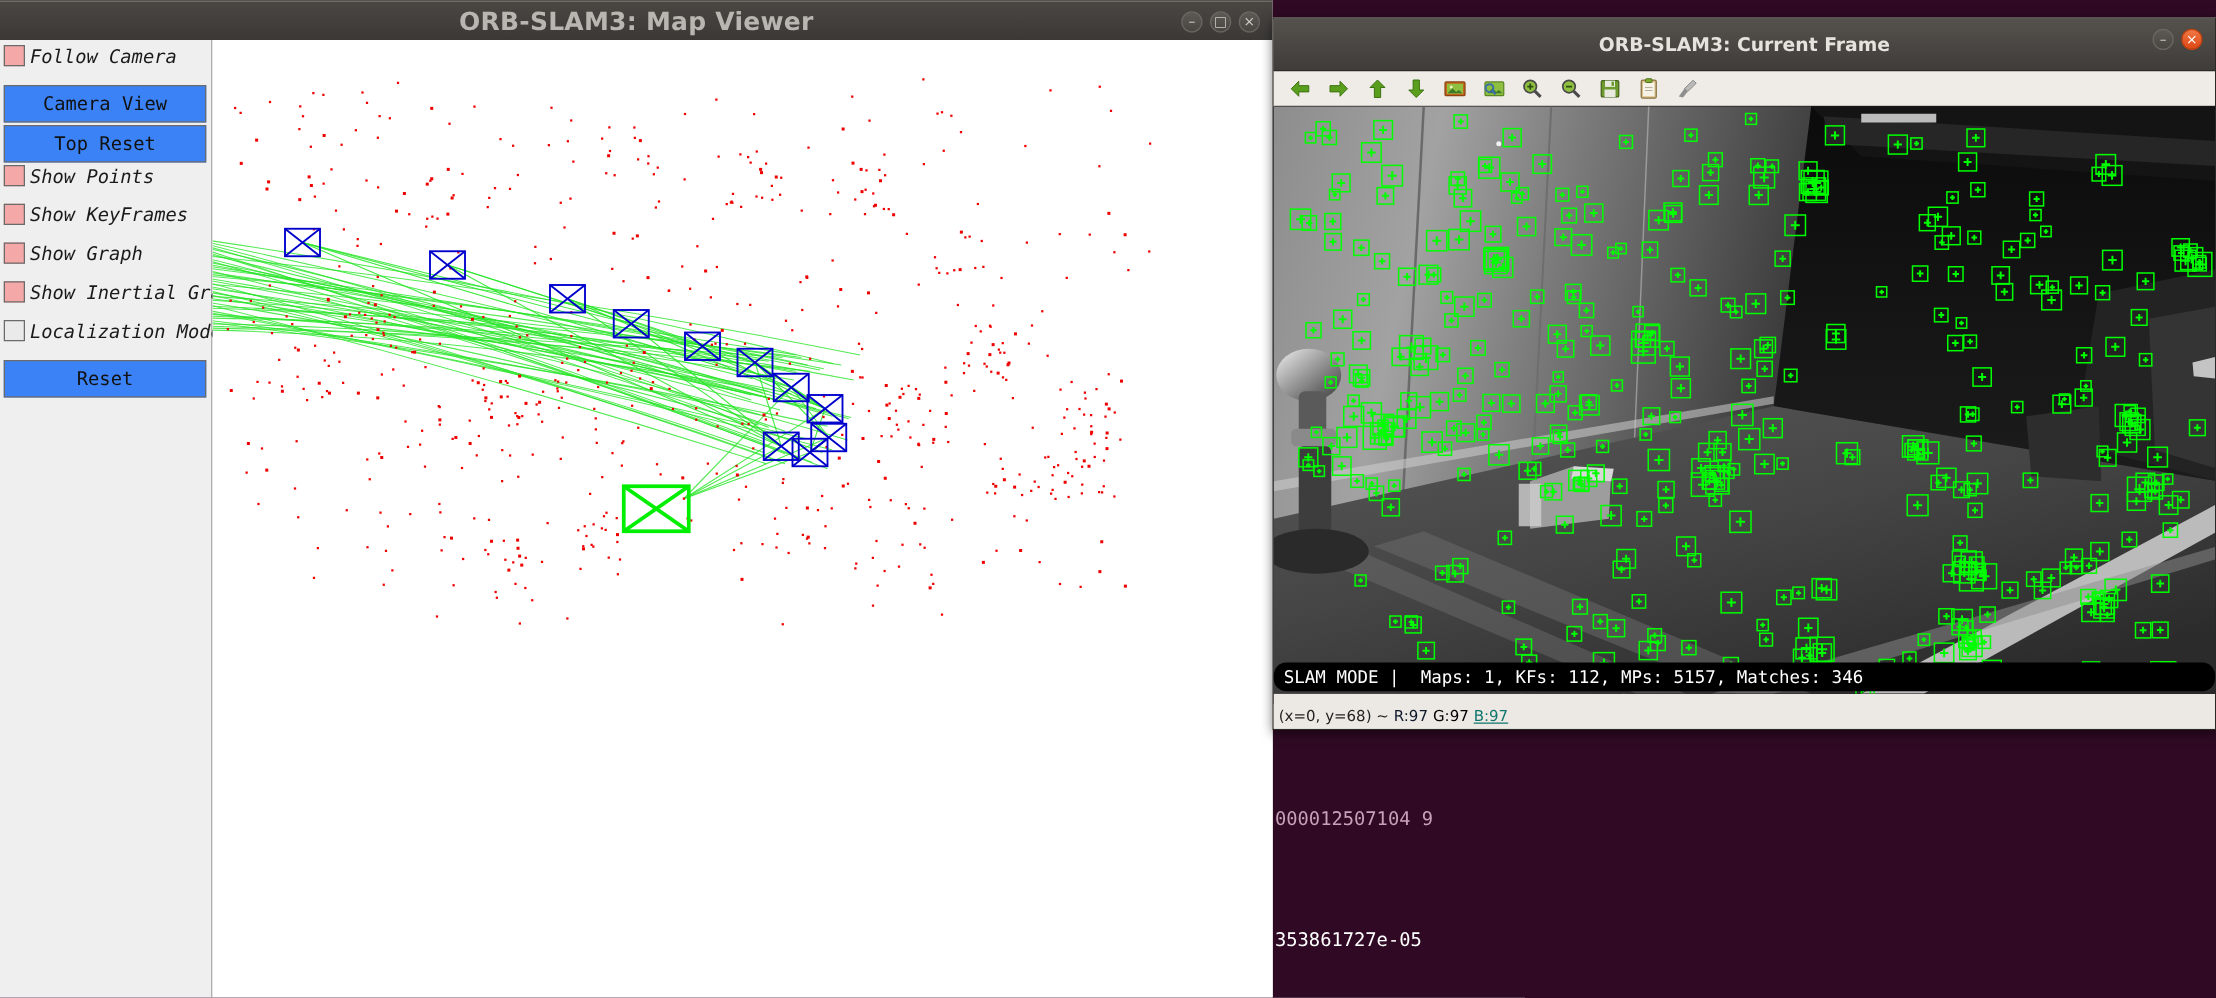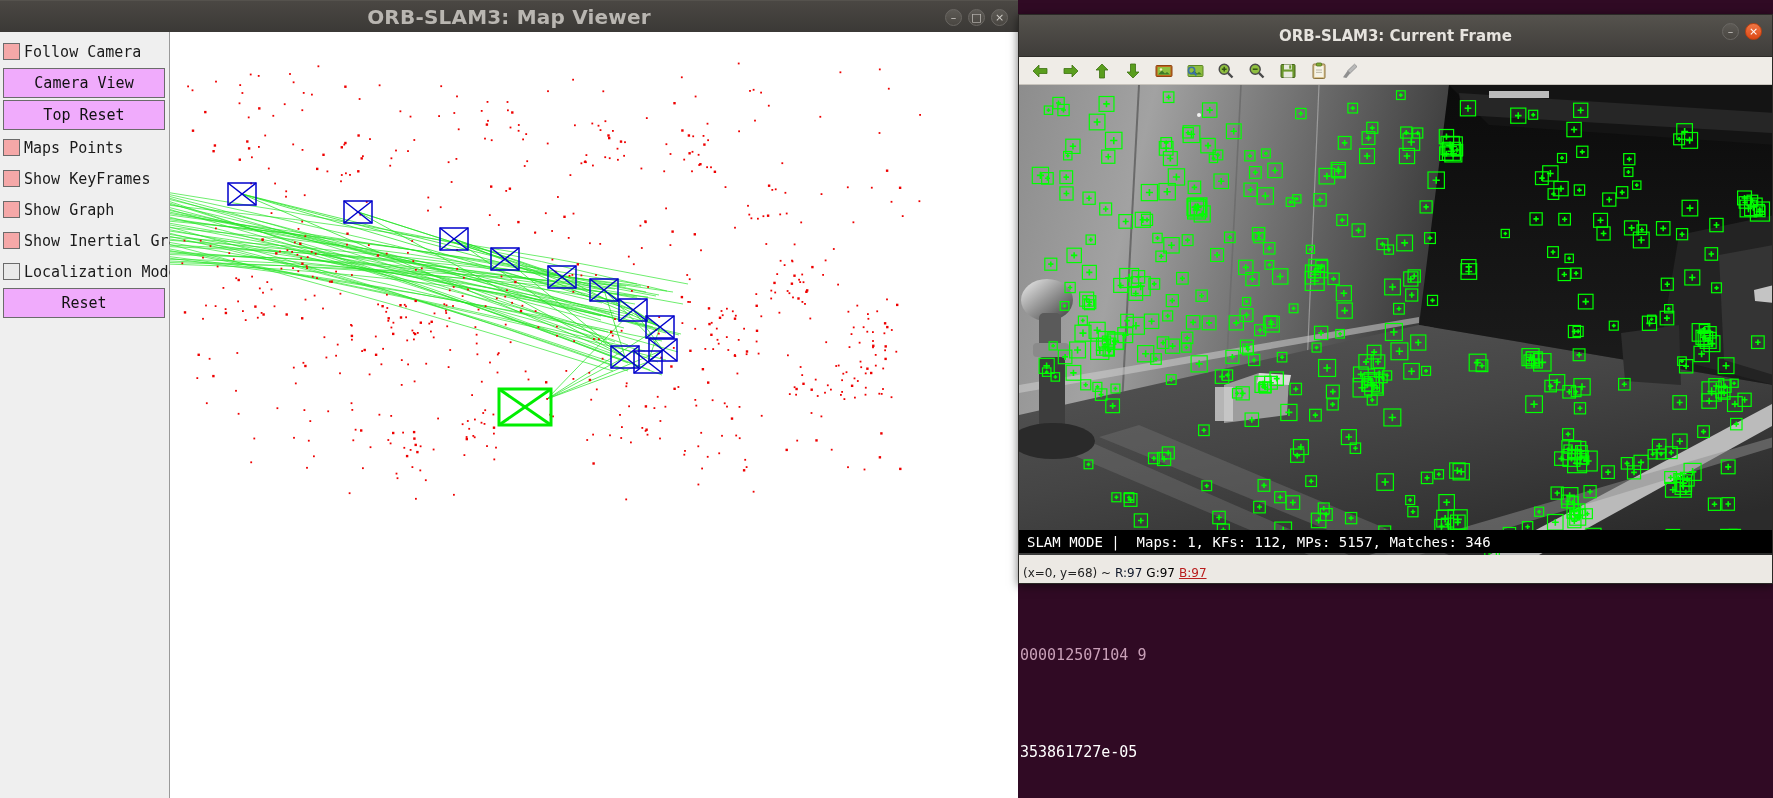--- a/index.html
+++ b/index.html
@@ -57,30 +57,30 @@
 
   
   #mv-panel {
     width:170px; height:100%;
     background:#efefef;
     border-right:1px solid #9a9a9a;
     padding:4px 0 0 2px;
     font-family:"DejaVu Sans Mono", monospace;
     font-size:15px; color:#1a1a1a;
   }
-  .pg-check { display:flex; align-items:center; height:31px; padding-left:1px; cursor:pointer; }
+  .pg-check { display:flex; align-items:flex-start; height:31px; padding-left:1px; cursor:pointer;font-style:italic; }
   .pg-box {
     width:17px; height:17px; margin-right:4px;
     border:1px solid #6b6b6b; background:#f5a8a8; flex:0 0 auto;
   }
   .pg-box.off { background:#eaeaea; }
   .pg-label { white-space:nowrap; }
   .pg-btn {
     height:30px; margin:1px 4px 2px 1px;
-    border:1px solid #6b6b6b; background:#f0abfc;
+    border:1px solid #6b6b6b; background:#3b82f6;
     display:flex; align-items:center; justify-content:center;
     font-family:"DejaVu Sans Mono", monospace; font-size:15px; color:#111;
     cursor:pointer;
   }
 
   
   #mv-canvas { position:relative; flex:1 1 auto; height:100%; background:#ffffff; overflow:hidden; }
   #mv-canvas svg { position:absolute; left:0; top:0; }
 
   
@@ -107,29 +107,29 @@
   #cf-image {
     position:relative; width:100%; height:470px;
     background:#000; overflow:hidden;
   }
   #cf-image svg { position:absolute; left:0; top:0; }
 
   #cf-status {
     position:absolute; left:0; bottom:30px; width:100%; height:23px;
     background:#000; color:#fff;
     font-family:"DejaVu Sans Mono", monospace; font-size:14px;
-    display:flex; align-items:center; padding-left:8px; white-space:pre;
+    display:flex; align-items:center; padding-left:8px; white-space:pre;border-radius:10px;
   }
   #cf-pixelinfo {
     position:absolute; left:0; bottom:0; width:100%; height:20px;
     background:#ece9e4; color:#232323;
     font-family:"DejaVu Sans", sans-serif; font-size:12px;
     display:flex; align-items:center; padding-left:4px; gap:4px; white-space:pre;
   }
-  .px-r { color:#0f172a; } .px-g { color:#000000; } .px-b { color:#b91c1c;text-decoration:underline; }
+  .px-r { color:#0f172a; } .px-g { color:#000000; } .px-b { color:#0f766e;text-decoration:underline; }
 </style>
 </head>
 <body>
 
 <div id="root">
 
   <div class="terminal">
     <div class="term-strip">caseyd@ubuntu:~/catkin_ws/src/ORB_SLAM3$ ls   build  Examples  include  src  Thirdparty  Vocabulary</div>
     <div style="position:absolute;left:1020px;top:-4px;width:760px;color:#8ab4f8;">
       <div class="term-line" style="line-height:20px;font-size:14px;">/ORB_SLAM3/Examples$ ./Examples/Mon</div>
@@ -171,21 +171,21 @@
 
       <div id="mv-panel">
         <div class="pg-check">
           <span class="pg-box"></span>
           <span class="pg-label">Follow Camera</span>
         </div>
         <div class="pg-btn">Camera View</div>
         <div class="pg-btn">Top Reset</div>
         <div class="pg-check">
           <span class="pg-box"></span>
-          <span class="pg-label">Maps Points</span>
+          <span class="pg-label">Show Points</span>
         </div>
         <div class="pg-check">
           <span class="pg-box"></span>
           <span class="pg-label">Show KeyFrames</span>
         </div>
         <div class="pg-check">
           <span class="pg-box"></span>
           <span class="pg-label">Show Graph</span>
         </div>
         <div class="pg-check">

